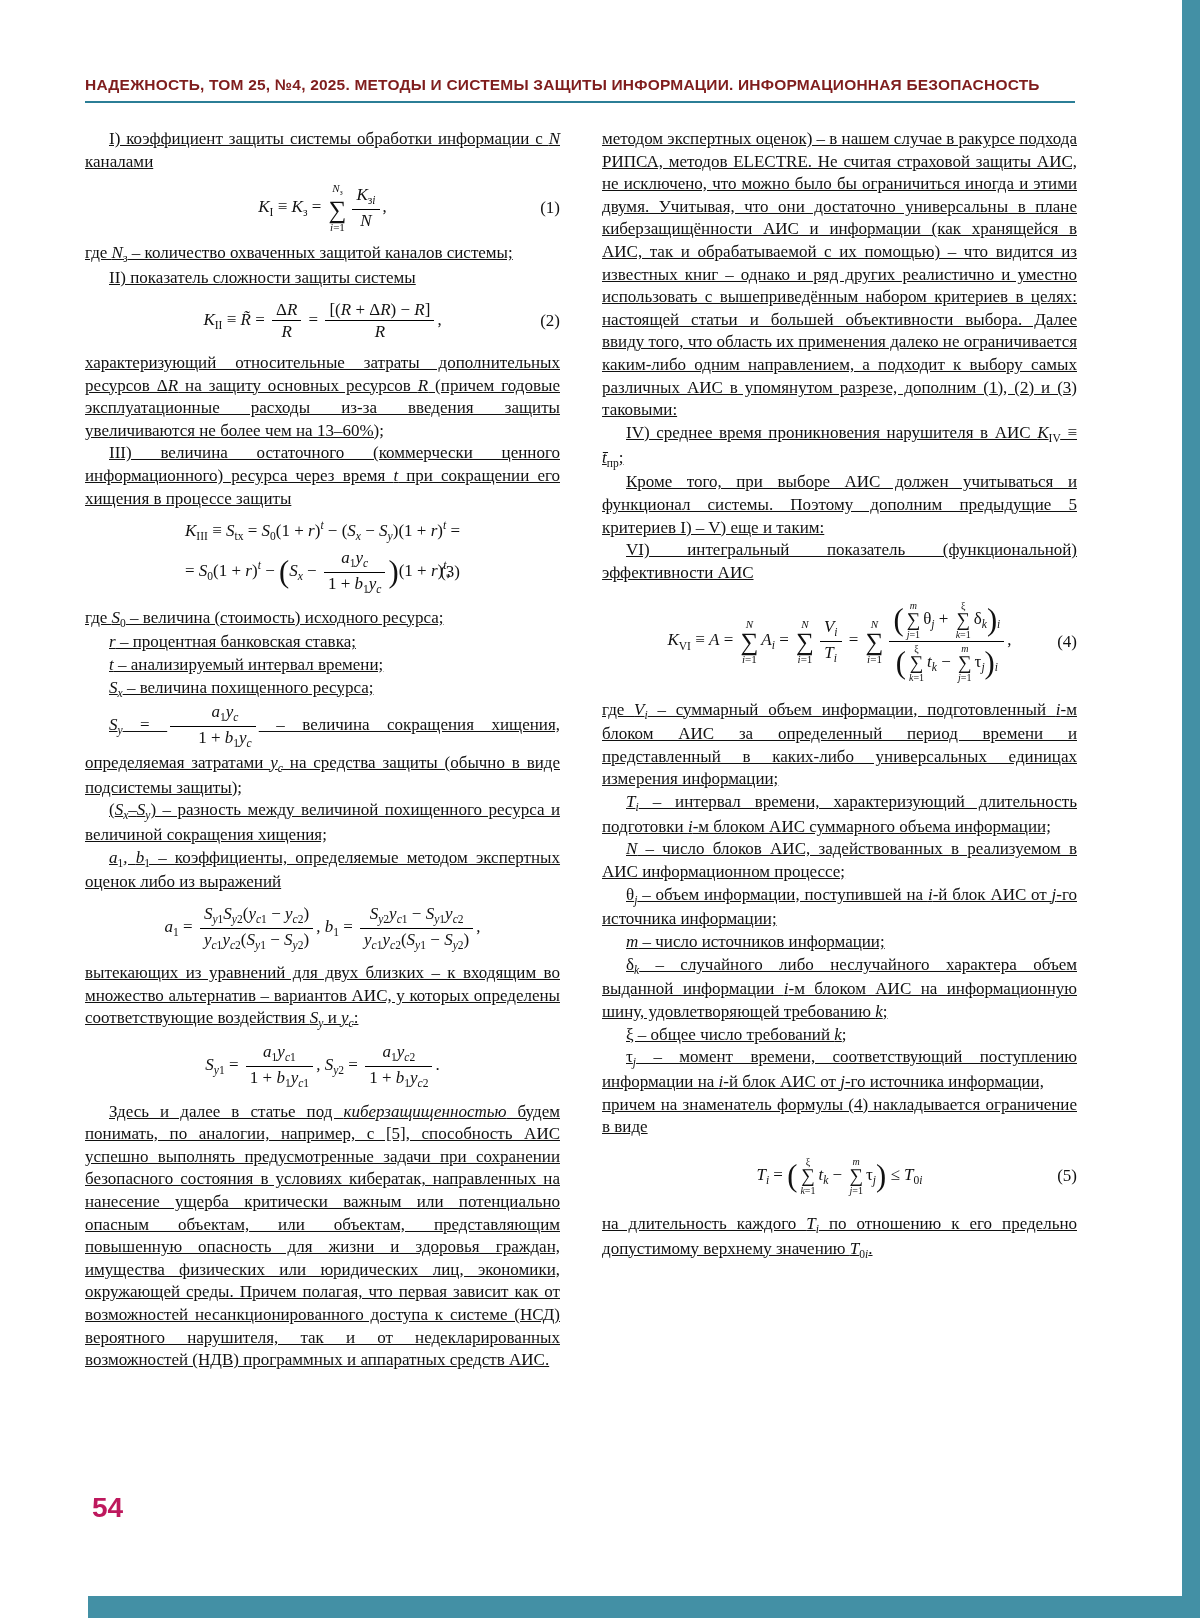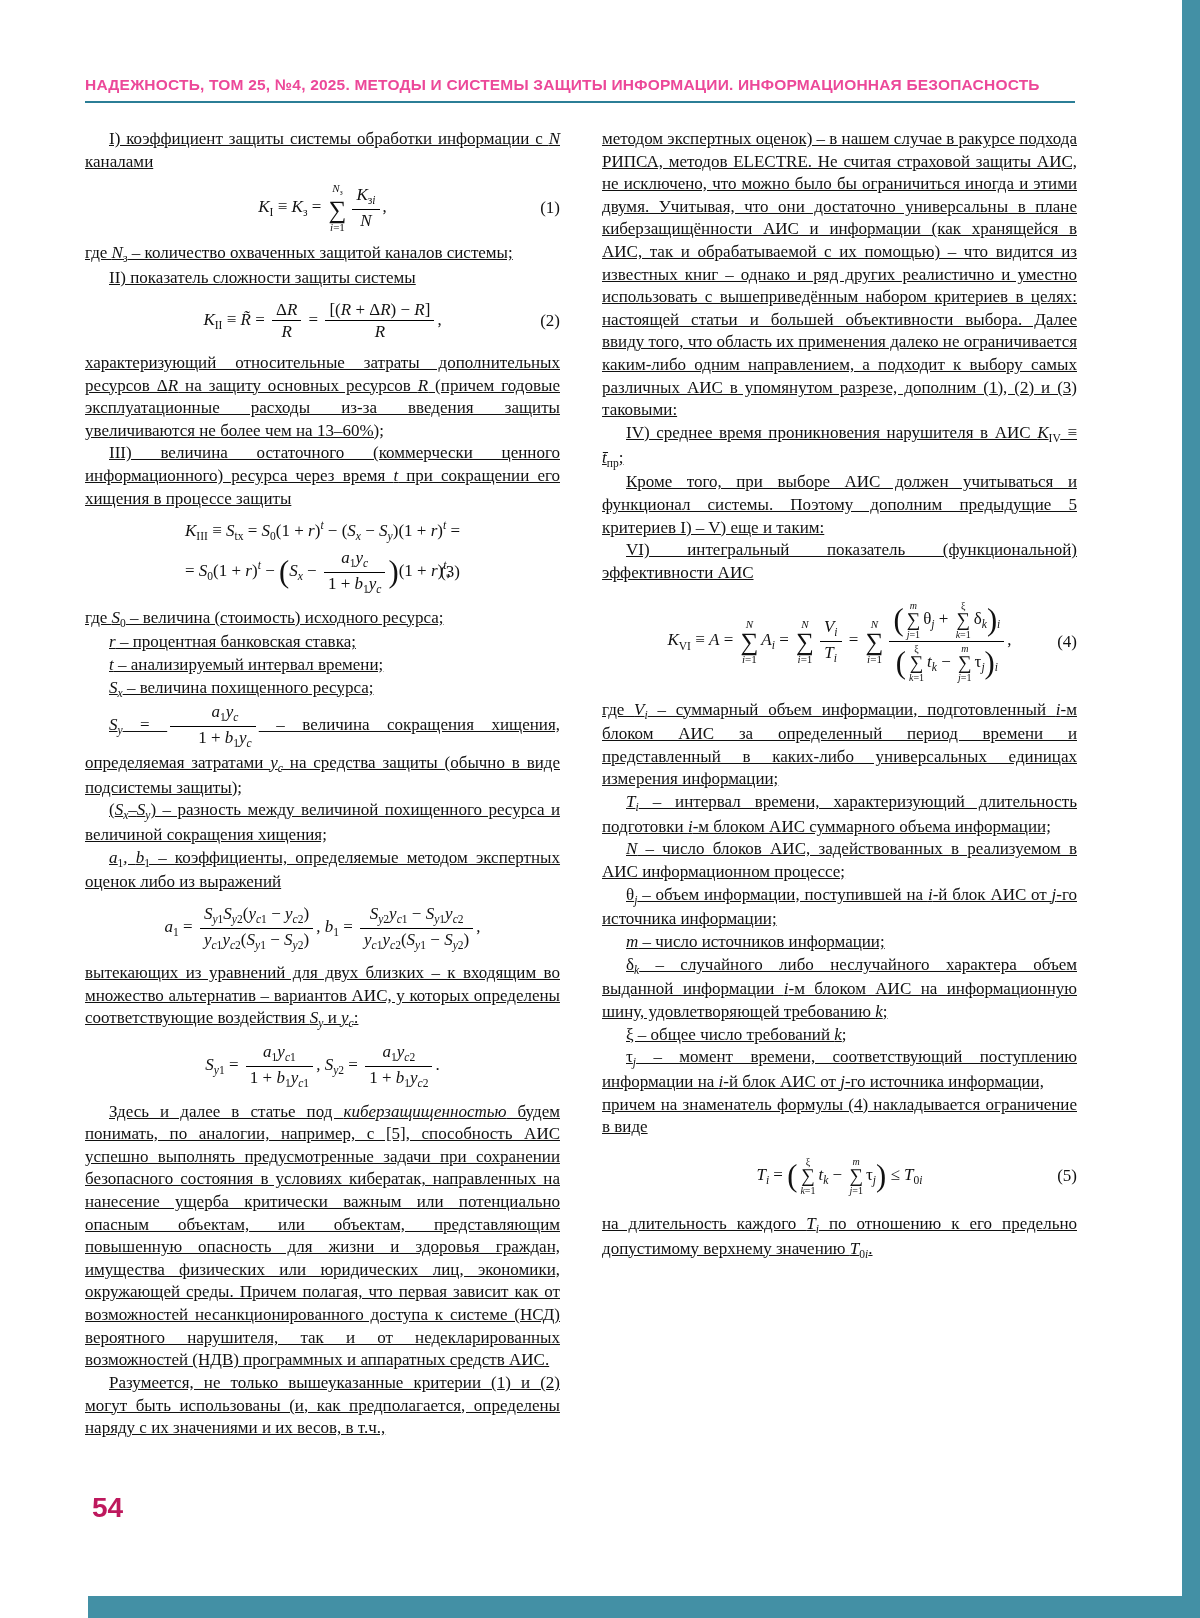--- a/index.html
+++ b/index.html
@@ -3,21 +3,21 @@
 <meta charset="utf-8">
 <style>
   html,body{margin:0;padding:0;}
   body{
     width:1200px;height:1618px;position:relative;background:#ffffff;
     font-family:"Liberation Serif", serif;color:#111;overflow:hidden;
   }
   .journal-header{
     position:absolute;top:76px;left:85px;width:990px;
     font-family:"Liberation Sans", sans-serif;font-weight:bold;
-    font-size:15.5px;letter-spacing:0.2px;color:#ec4899;
+    font-size:15.5px;letter-spacing:0.2px;color:#7f1d1d;
     border-bottom:2px solid #2b7e96;padding-bottom:7px;
   }
   .columns{
     position:absolute;top:128px;left:85px;width:992px;
     display:flex;gap:42px;
   }
   .col{flex:1;min-width:0;}
   p{margin:0;text-align:justify;font-size:17px;line-height:1.33;text-decoration:underline;}
   .indent{text-indent:24px;}
   .equation{
@@ -125,21 +125,20 @@
     <div class="equation">
       <span class="eq-body"><i>S</i><sub><i>y</i>1</sub> = <span class="frac">
             <span class="num"><i>a</i><sub>1</sub><i>y</i><sub><i>c</i>1</sub></span>
             <span class="den">1 + <i>b</i><sub>1</sub><i>y</i><sub><i>c</i>1</sub></span>
           </span>, <i>S</i><sub><i>y</i>2</sub> = <span class="frac">
             <span class="num"><i>a</i><sub>1</sub><i>y</i><sub><i>c</i>2</sub></span>
             <span class="den">1 + <i>b</i><sub>1</sub><i>y</i><sub><i>c</i>2</sub></span>
           </span>.</span>
     </div>
     <p class="indent">Здесь и далее в статье под <i>киберзащищенностью</i> будем понимать, по аналогии, например, с [5], способность АИС успешно выполнять предусмотренные задачи при сохранении безопасного состояния в условиях кибератак, направленных на нанесение ущерба критически важным или потенциально опасным объектам, или объектам, представляющим повышенную опасность для жизни и здоровья граждан, имущества физических или юридических лиц, экономики, окружающей среды. Причем полагая, что первая зависит как от возможностей несанкционированного доступа к системе (НСД) вероятного нарушителя, так и от недекларированных возможностей (НДВ) программных и аппаратных средств АИС.</p>
-    <p class="indent">Разумеется, не только вышеуказанные критерии (1) и (2) могут быть использованы (и, как предполагается, определены наряду с их значениями и их весов, в т.ч.,</p>
   </div>
 
   <div class="col">
     <p>методом экспертных оценок) – в нашем случае в ракурсе подхода РИПСА, методов ELECTRE. Не считая страховой защиты АИС, не исключено, что можно было бы ограничиться иногда и этими двумя. Учитывая, что они достаточно универсальны в плане киберзащищённости АИС и информации (как хранящейся в АИС, так и обрабатываемой с их помощью) – что видится из известных книг – однако и ряд других реалистично и уместно использовать с вышеприведённым набором критериев в целях: настоящей статьи и большей объективности выбора. Далее ввиду того, что область их применения далеко не ограничивается каким-либо одним направлением, а подходит к выбору самых различных АИС в упомянутом разрезе, дополним (1), (2) и (3) таковыми:</p>
     <p class="indent">IV) среднее время проникновения нарушителя в АИС <i>K</i><sub>IV</sub> ≡ <i>t̄</i><sub>пр</sub>;</p>
     <p class="indent">Кроме того, при выборе АИС должен учитываться и функционал системы. Поэтому дополним предыдущие 5 критериев I) – V) еще и таким:</p>
     <p class="indent">VI) интегральный показатель (функциональной) эффективности АИС</p>
     <div class="equation" style="min-height:96px;">
       <span class="eq-body"><i>K</i><sub>VI</sub> ≡ <i>A</i> = <span class="sum">
             <span class="lim"><i>N</i></span>

